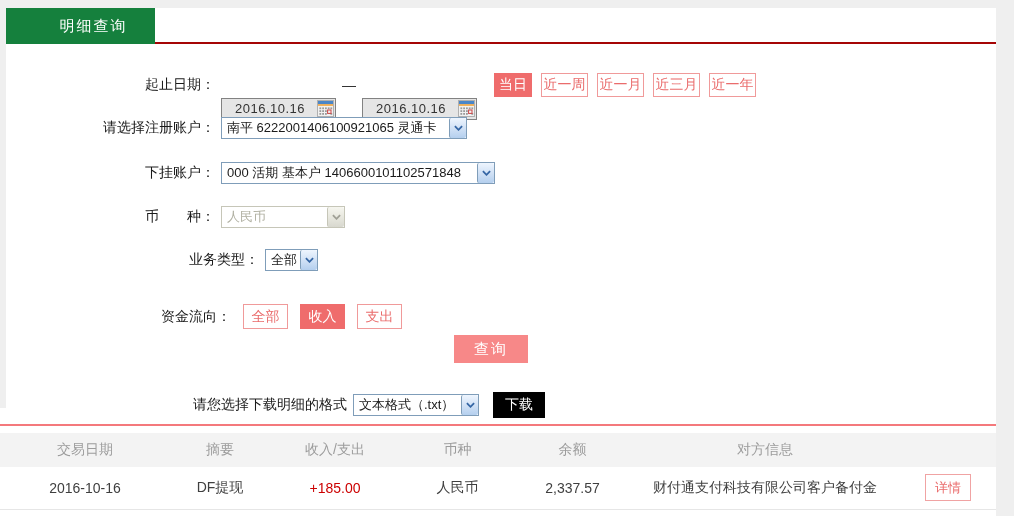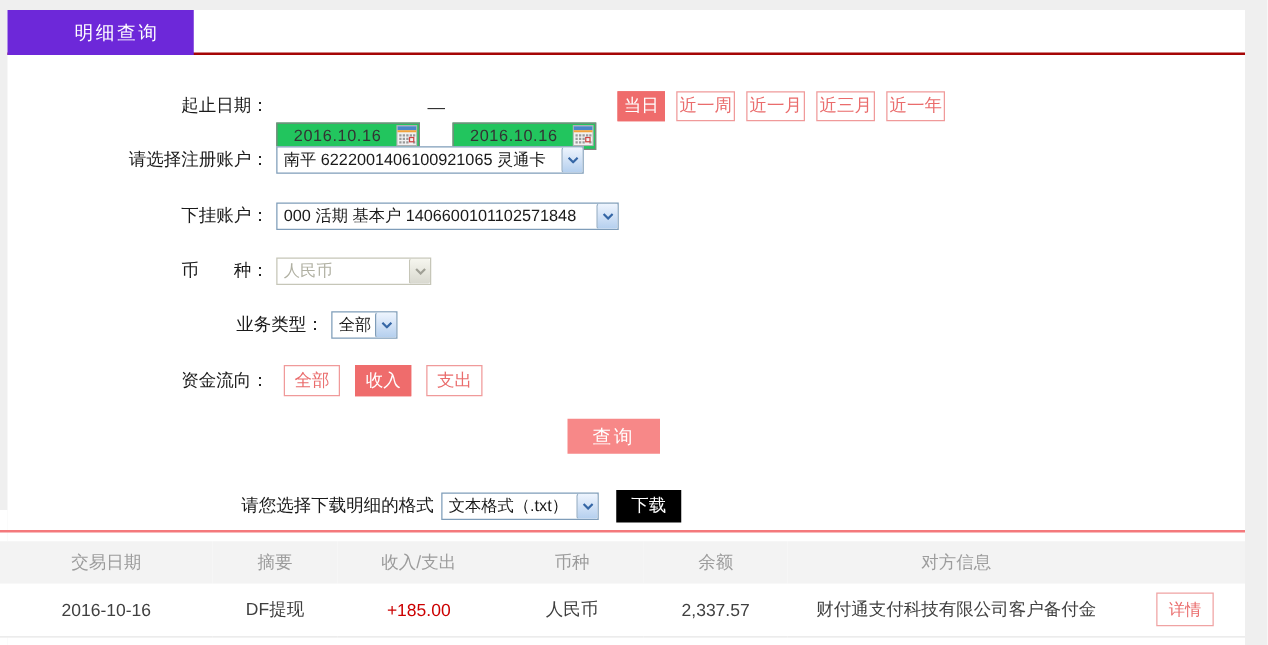--- a/index.html
+++ b/index.html
@@ -13,40 +13,40 @@
   }
   .panel {
     position:absolute; left:6px; top:8px; width:990px; height:508px;
     background:#fff;
   }
   .left-notch { position:absolute; left:0; top:408px; width:6px; height:108px; background:#fff; }
 
   
   .tab {
     position:absolute; left:0; top:0; width:149px; height:36px;
-    background:#6d28d9; color:#fff; font-size:15px;
+    background:#15803d; color:#fff; font-size:15px;
     display:flex; align-items:center; justify-content:center;
     letter-spacing:2px; z-index:2; cursor:pointer;padding-left:26px;
   }
   .red-divider { position:absolute; left:0; right:0; top:34px; height:2px; background:#a50505; z-index:1; }
 
   
   .row { position:absolute; left:0; right:0; display:flex; align-items:center; gap:6px; }
   .row-label { width:209px; text-align:right; font-size:14px; color:#1a1a1a; flex:none; white-space:pre; }
   .row-date { top:64px; height:26px; }
   .row-register { top:109px; height:22px; }
   .row-sub { top:154px; height:22px; }
   .row-currency { top:198px; height:22px; }
   .row-business { top:241px; height:22px;padding-left:44px; }
-  .row-fund { top:284px; height:25px; gap:12px; }
+  .row-fund { top:296px; height:25px; gap:12px;margin-left:16px; }
   .row-download { top:384px; height:26px; }
 
   
   .date-input {
-    width:115px; height:22px; border:1px solid #828282; background:#22c55e;
+    width:115px; height:22px; border:1px solid #828282; background:#e5e5e5;
     display:flex; align-items:center; cursor:text; flex:none;margin-top:47px;
   }
   .date-text { font-size:13px; color:#333; padding-left:13px; letter-spacing:0.5px; }
   .cal-btn { margin-left:auto; margin-right:1px; width:17px; height:17px; flex:none; cursor:pointer; }
   .date-sep { font-size:14px; color:#333; }
 
   
   button { font-family:inherit; cursor:pointer; }
   .pill { height:24px; font-size:14px; border:1px solid transparent; flex:none; padding:0; }
   .pill.filled { background:#ef6c6c; border-color:#ef6c6c; color:#fff; }

